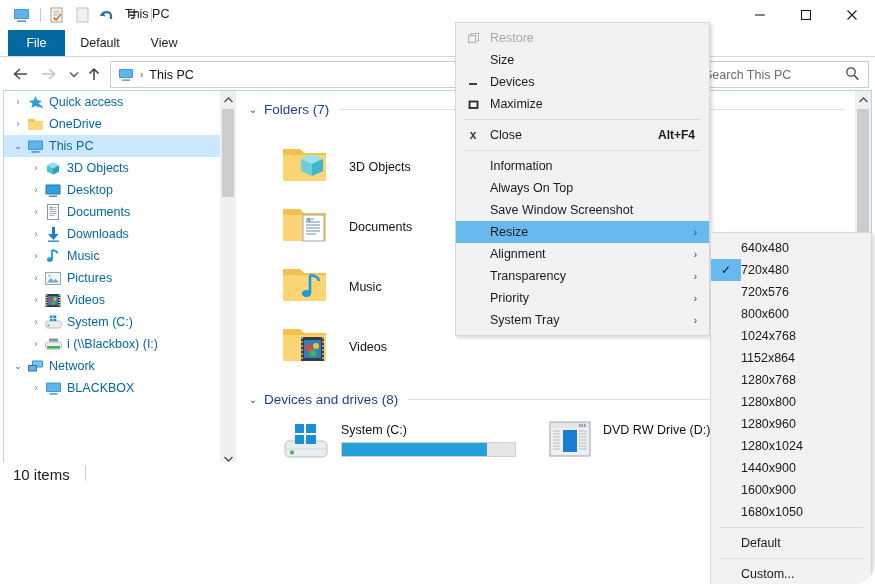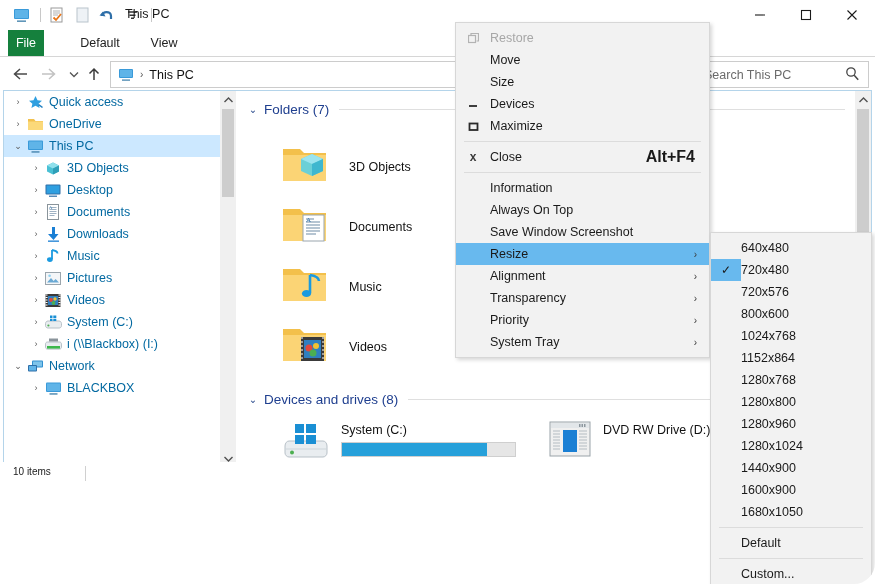--- a/index.html
+++ b/index.html
@@ -19,21 +19,21 @@
   .qat{position:absolute;left:10px;top:4px;height:22px;display:flex;align-items:center;gap:0px;}
   .qat .ic{width:22px;height:22px;display:flex;align-items:center;justify-content:center;margin-right:3px;}
   .qat .sep{width:1px;height:14px;background:#c8c8c8;margin:0 5px;}
   .win-title{position:absolute;left:125px;top:7px;font-size:12.5px;color:#1a1a1a;}
   .wbtns{position:absolute;right:0;top:0;display:flex;height:30px;}
   .wbtn{width:46px;height:30px;display:flex;align-items:center;justify-content:center;}
 
   
   .ribbon{position:absolute;left:0;top:30px;width:875px;height:27px;background:#ffffff;}
   .rtab{position:absolute;top:0;height:27px;line-height:27px;font-size:12.5px;color:#222;text-align:center;}
-  .rtab.file{left:8px;width:36px;background:#15803d;color:#fff;}
+  .rtab.file{left:8px;width:57px;background:#0369a1;color:#fff;}
   .rtab.computer{left:64px;width:72px;}
   .rtab.view{left:140px;width:48px;}
   .ribbon-line{position:absolute;left:0;top:56px;width:875px;height:1px;background:#d6d6d6;}
   .ribbon-chevron{position:absolute;right:32px;top:36px;width:16px;height:16px;display:flex;align-items:center;justify-content:center;}
   .help-btn{position:absolute;right:8px;top:35px;width:18px;height:18px;border-radius:50%;background:#1a7fd4;color:#fff;font-size:12px;font-weight:bold;display:flex;align-items:center;justify-content:center;}
 
   
   .addrrow{position:absolute;left:0;top:57px;width:875px;height:33px;background:#ffffff;}
   .navbtn{position:absolute;top:5px;width:24px;height:24px;display:flex;align-items:center;justify-content:center;font-size:17px;color:#4a4a4a;}
   .navbtn.back{left:8px;}
@@ -83,38 +83,38 @@
   .tile .tlabel{font-size:12.5px;color:#111;white-space:nowrap;}
   .drv{position:absolute;display:flex;align-items:flex-start;}
   .drv .dinfo{margin-left:12px;padding-top:2px;}
   .drv .dname{font-size:12.5px;color:#111;white-space:nowrap;}
   .bar{width:175px;height:15px;background:#e6e6e6;border:1px solid #cfcfcf;box-sizing:border-box;margin-top:5px;position:relative;}
   .bar .fill{position:absolute;left:0;top:0;bottom:0;background:#26a0da;}
   .dfree{font-size:11.5px;color:#555;margin-top:4px;white-space:nowrap;}
 
   
   .statusbar{position:absolute;left:3px;top:462px;width:869px;height:24px;background:#ffffff;}
-  .status-txt{position:absolute;left:10px;top:4px;font-size:10px;color:#1a1a1a;}
+  .status-txt{position:absolute;left:10px;top:4px;font-size:15px;color:#1a1a1a;}
   .status-div{position:absolute;left:82px;top:4px;width:1px;height:15px;background:#d0d0d0;}
   .viewbtn{position:absolute;top:2px;width:22px;height:20px;display:flex;align-items:center;justify-content:center;}
   .viewbtn.a{right:6px;border:1px solid #9fc9e8;background:#eaf4fd;}
 
   
   .desk{position:absolute;left:0;top:492px;width:875px;height:92px;background:#ffffff;}
 
   
   .ctxmenu{position:absolute;left:455px;top:22px;width:255px;background:#f2f2f2;border:1px solid #d7d7d7;box-shadow:2px 2px 4px rgba(0,0,0,.16);padding:4px 0;box-sizing:border-box;}
   .mi{position:relative;height:22px;display:flex;align-items:center;padding:0 0 0 0;box-sizing:border-box;}
   .mi.hl{background:#68b9ee;}
   .mi .mic{width:34px;height:22px;display:flex;align-items:center;justify-content:center;font-size:11px;color:#3a3a3a;flex:0 0 34px;}
   .mi .mlb{font-size:12.5px;color:#1a1a1a;white-space:nowrap;}
   .mi.dis .mlb{color:#a7a7a7;}
   .mi.dis .mic{color:#b3b3b3;}
   .mi.bold .mlb{font-weight:normal;}
-  .mi .macc{position:absolute;right:14px;font-size:16px;color:#1a1a1a;font-weight:bold;}
+  .mi .macc{position:absolute;right:14px;font-size:12px;color:#1a1a1a;font-weight:bold;}
   .mi .marr{position:absolute;right:12px;font-size:10px;color:#3a3a3a;}
   .msep{height:1px;background:#dcdcdc;margin:4px 8px;}
 
   
   .submenu{position:absolute;left:710px;top:232px;width:162px;background:#f2f2f2;border:1px solid #d7d7d7;box-shadow:2px 2px 4px rgba(0,0,0,.16);padding:4px 0;box-sizing:border-box;}
   .si{position:relative;height:22px;display:flex;align-items:center;box-sizing:border-box;}
   .si .sck{width:30px;height:22px;display:flex;align-items:center;justify-content:center;flex:0 0 30px;font-size:12px;color:#1a1a1a;}
   .si.checked .sck{background:#68b9ee;}
   .si .slb{font-size:12.5px;color:#1a1a1a;white-space:nowrap;}
   .ssep{height:1px;background:#dcdcdc;margin:4px 8px;}
@@ -558,24 +558,20 @@
         <span class="mic">
           <svg width="11" height="11" viewBox="0 0 11 11">
             <rect x="0.5" y="2.5" width="7" height="7" fill="none" stroke="#b3b3b3" stroke-width="1.2"></rect>
             <path d="M3 2.5V0.5h7.5V8h-2" fill="none" stroke="#b3b3b3" stroke-width="1.2"></path>
           </svg>
         </span>
         <span class="mlb">Restore</span>
       </div>
       <div class="mi">
         <span class="mic"></span>
-        <span class="mlb">Move</span>
-      </div>
-      <div class="mi">
-        <span class="mic"></span>
         <span class="mlb">Size</span>
       </div>
       <div class="mi">
         <span class="mic">
           <svg width="11" height="11" viewBox="0 0 11 11">
             <path d="M1 7h8" stroke="#2a2a2a" stroke-width="1.8"></path>
           </svg>
         </span>
         <span class="mlb">Devices</span>
       </div>

